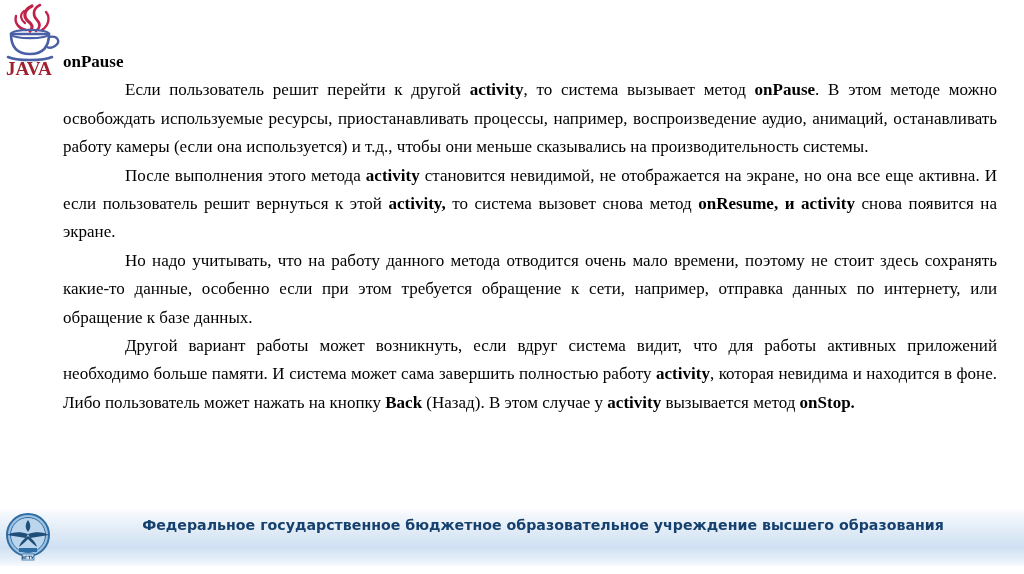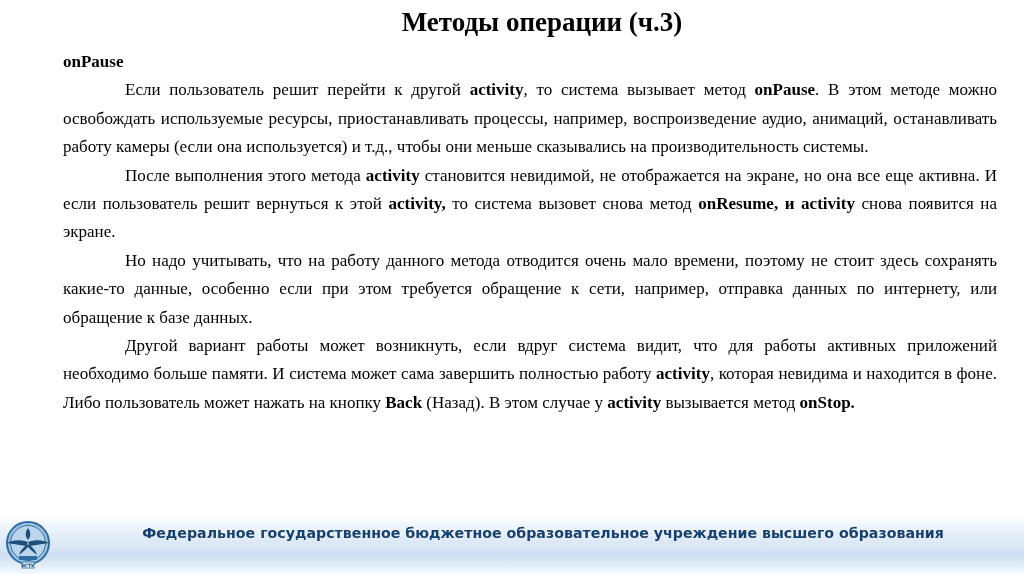--- a/index.html
+++ b/index.html
@@ -70,21 +70,21 @@
   }
   .para {
     text-indent: 62px;
   }
   .para b { font-weight: bold; }
 
   
   .footer {
     position: absolute;
     left: 0;
-    bottom: 0;
+    bottom: 8px;
     width: 1024px;
     height: 58px;
     background: linear-gradient(to bottom,
                 #ffffff 0%,
                 #f2f7fc 12%,
                 #dfeaf6 42%,
                 #cfe0f2 68%,
                 #eaf2fa 92%,
                 #f8fbfe 100%);
     border-top: 1px solid #ffffff;
@@ -121,22 +121,38 @@
     letter-spacing: 0.6px;
     text-decoration: underline;
     white-space: nowrap;
   }
 </style>
 </head>
 <body>
 
 <div id="slide">
 
+  <div class="java-logo">
+    <svg width="62" height="76" viewBox="0 0 62 76" xmlns="http://www.w3.org/2000/svg">
 
-  <div class="slide-title">Методы операции (ч.3)</div>
+      <path d="M30 4 C20 9, 22 16, 27 20 C31 23, 31 26, 28 29" fill="none" stroke="#C0224A" stroke-width="3.2" stroke-linecap="round"></path>
+      <path d="M38 3 C30 7, 31 14, 35 18 C39 22, 38 26, 34 29" fill="none" stroke="#C0224A" stroke-width="2.6" stroke-linecap="round"></path>
+      <path d="M14 14 C12 22, 18 27, 24 28" fill="none" stroke="#C0224A" stroke-width="2.4" stroke-linecap="round"></path>
+      <path d="M44 10 C49 16, 46 24, 40 28" fill="none" stroke="#C0224A" stroke-width="2.4" stroke-linecap="round"></path>
+      <path d="M22 9 C17 13, 19 18, 23 21" fill="none" stroke="#C0224A" stroke-width="2.2" stroke-linecap="round"></path>
+
+      <path d="M9 32 L47 32 C47 45, 41 52, 28 52 C15 52, 9 45, 9 32 Z" fill="none" stroke="#4A5FA5" stroke-width="2.6"></path>
+      <path d="M47 35 C56 33, 59 40, 53 44 C50 46, 47 46, 45 45" fill="none" stroke="#4A5FA5" stroke-width="2.4"></path>
+      <ellipse cx="28" cy="32" rx="19" ry="4.2" fill="none" stroke="#4A5FA5" stroke-width="2.2"></ellipse>
+      <path d="M6 55 C14 59, 42 59, 50 55" fill="none" stroke="#4A5FA5" stroke-width="2.6" stroke-linecap="round"></path>
+
+      <text x="4" y="73" font-family="'Liberation Serif','DejaVu Serif',serif" font-size="19" font-weight="bold" fill="#A02030">JAVA</text>
+    </svg>
+  </div>
+
 
   <div class="body-block">
     <p class="head-term">onPause</p>
     <p class="para"><span>Если пользователь решит перейти к другой </span><b>activity</b><span>, то система вызывает метод </span><b>onPause</b><span>. В этом методе можно освобождать используемые ресурсы, приостанавливать процессы, например, воспроизведение аудио, анимаций, останавливать работу камеры (если она используется) и т.д., чтобы они меньше сказывались на производительность системы.</span></p>
     <p class="para"><span>После выполнения этого метода </span><b>activity</b><span> становится невидимой, не отображается на экране, но она все еще активна. И если пользователь решит вернуться к этой </span><b>activity,</b><span> то система вызовет снова метод </span><b>onResume, и activity</b><span> снова появится на экране.</span></p>
     <p class="para"><span>Но надо учитывать, что на работу данного метода отводится очень мало времени, поэтому не стоит здесь сохранять какие-то данные, особенно если при этом требуется обращение к сети, например, отправка данных по интернету, или обращение к базе данных.</span></p>
     <p class="para"><span>Другой вариант работы может возникнуть, если вдруг система видит, что для работы активных приложений необходимо больше памяти. И система может сама завершить полностью работу </span><b>activity</b><span>, которая невидима и находится в фоне. Либо пользователь может нажать на кнопку </span><b>Back</b><span> (Назад). В этом случае у </span><b>activity</b><span> вызывается метод </span><b>onStop.</b></p>
   </div>
 
   <div class="footer">

